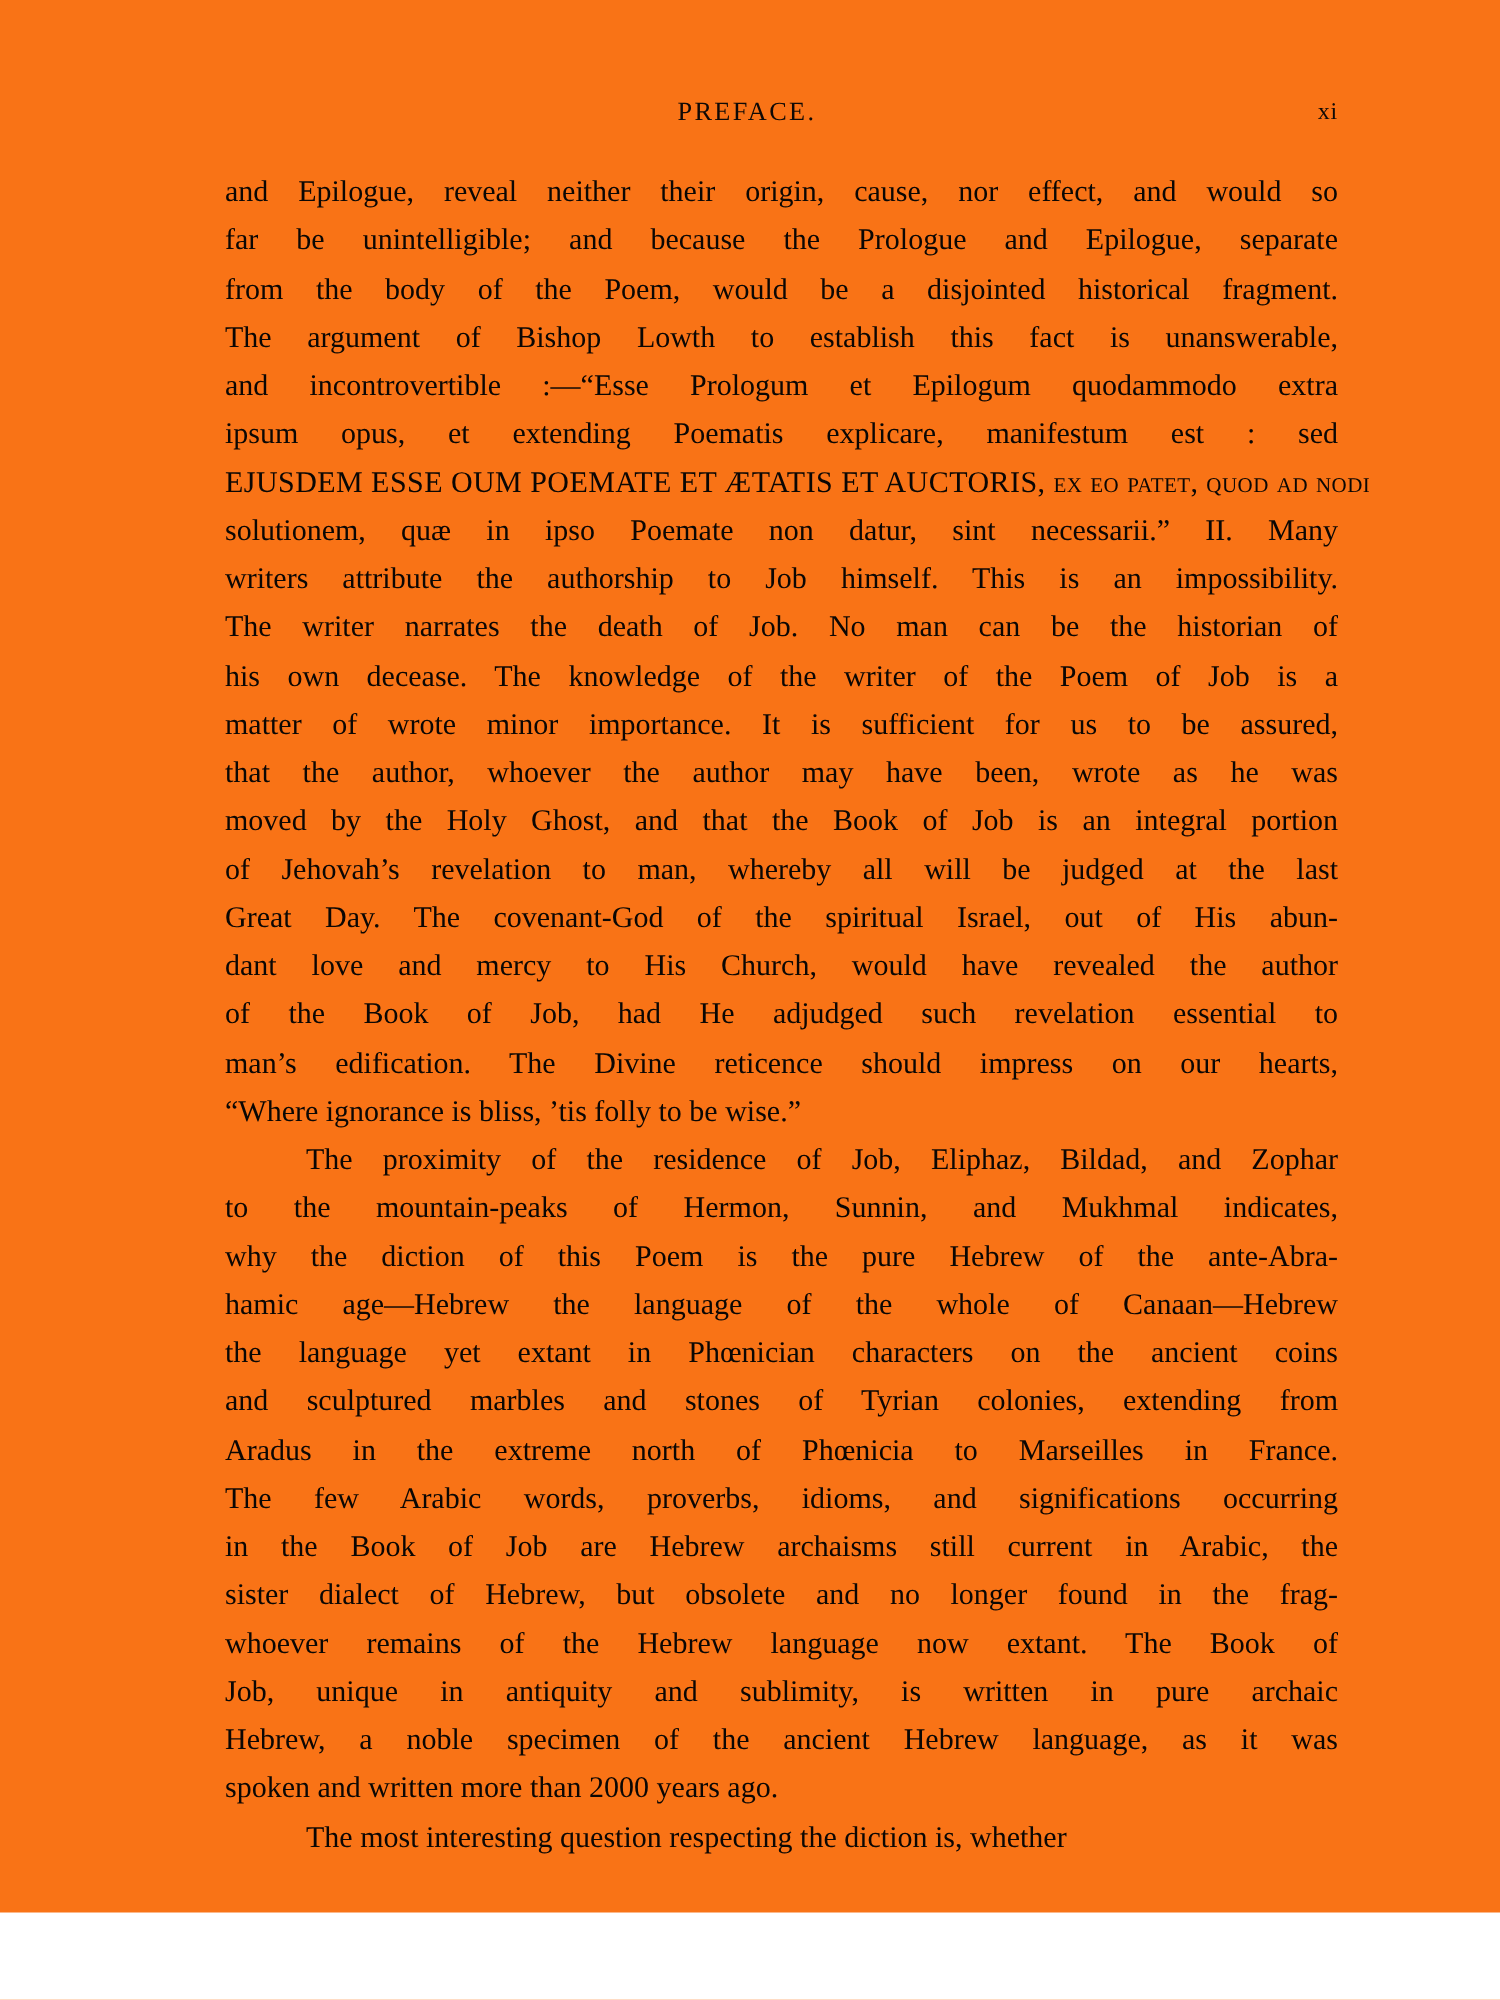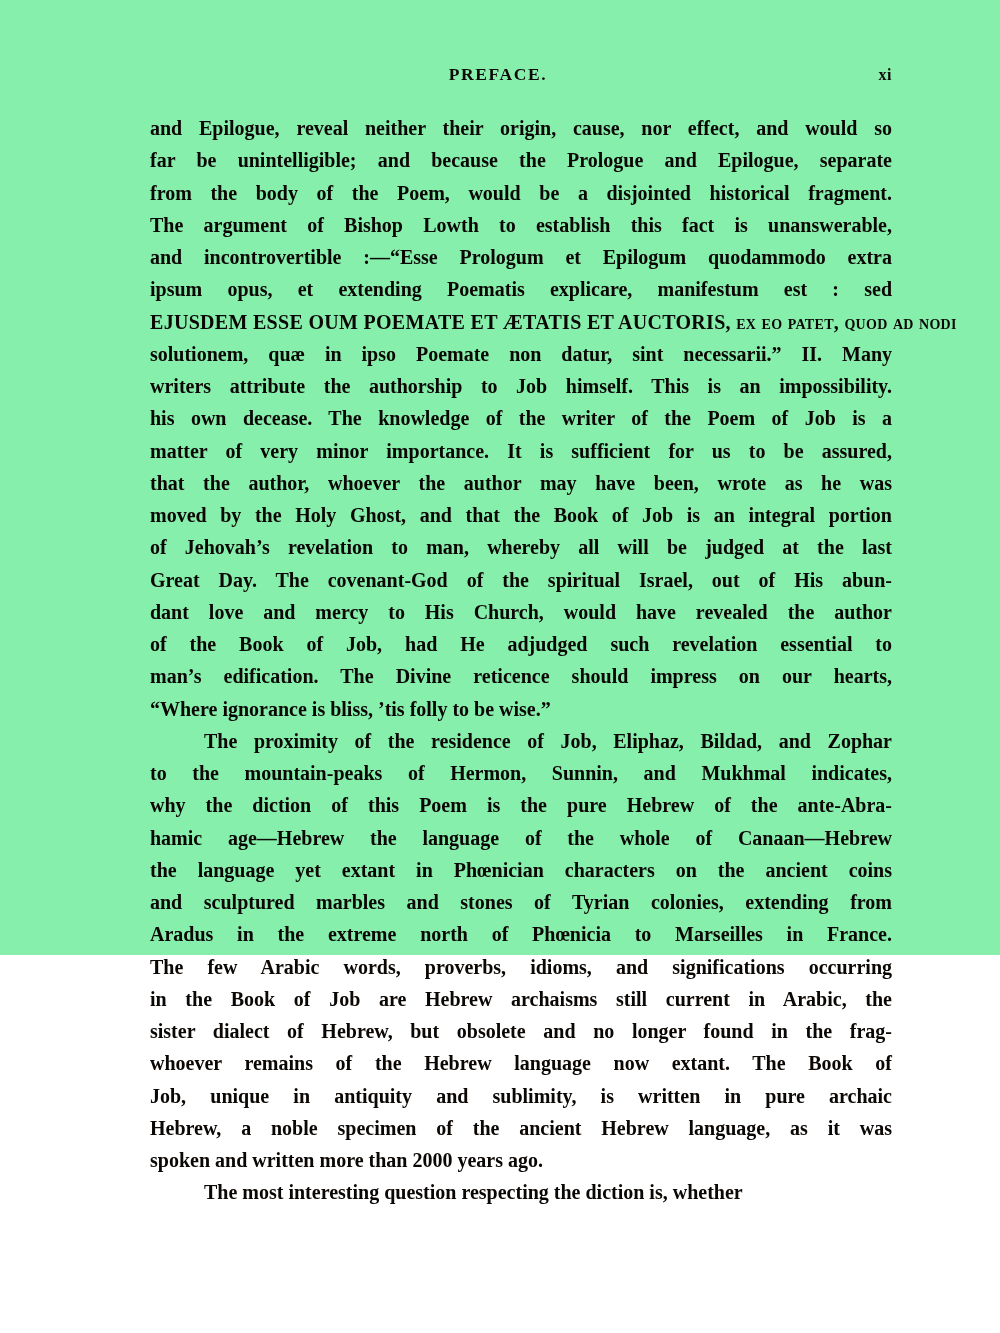--- a/index.html
+++ b/index.html
@@ -12,23 +12,22 @@
     height: 1333px;
     font-family: "Liberation Serif", "DejaVu Serif", serif;
     color: #100d0b;
     position: relative;
     overflow: hidden;
   }
   .page {
     position: absolute;
     left: 0; top: 0;
     width: 1000px;
-    height: 955px;
-    background: #86efac;
-    font-weight: bold;
+    height: 1275px;
+    background: #f97316;
   }
   
   .running-head {
     position: absolute;
     left: 150px;
     top: 64px;
     width: 740px;
     height: 26px;
   }
   .head-title {
@@ -107,22 +106,23 @@
       <p class="para">
         <span class="jline">and Epilogue, reveal neither their origin, cause, nor effect, and would so</span>
         <span class="jline">far be unintelligible; and because the Prologue and Epilogue, separate</span>
         <span class="jline">from the body of the Poem, would be a disjointed historical fragment.</span>
         <span class="jline">The argument of Bishop Lowth to establish this fact is unanswerable,</span>
         <span class="jline">and incontrovertible :—“Esse Prologum et Epilogum quodammodo extra</span>
         <span class="jline">ipsum opus, et extending Poematis explicare, manifestum est : sed</span>
         <span class="jline smallcaps">EJUSDEM ESSE OUM POEMATE ET ÆTATIS ET AUCTORIS, ex eo patet, quod ad nodi</span>
         <span class="jline">solutionem, quæ in ipso Poemate non datur, sint necessarii.”   II. Many</span>
         <span class="jline">writers attribute the authorship to Job himself.   This is an impossibility.</span>
+        <span class="jline">The writer narrates the death of Job.   No man can be the historian of</span>
         <span class="jline">his own decease.   The knowledge of the writer of the Poem of Job is a</span>
-        <span class="jline">matter of very minor importance.   It is sufficient for us to be assured,</span>
+        <span class="jline">matter of wrote minor importance.   It is sufficient for us to be assured,</span>
         <span class="jline">that the author, whoever the author may have been, wrote as he was</span>
         <span class="jline">moved by the Holy Ghost, and that the Book of Job is an integral portion</span>
         <span class="jline">of Jehovah’s revelation to man, whereby all will be judged at the last</span>
         <span class="jline">Great Day.   The covenant-God of the spiritual Israel, out of His abun-</span>
         <span class="jline">dant love and mercy to His Church, would have revealed the author</span>
         <span class="jline">of the Book of Job, had He adjudged such revelation essential to</span>
         <span class="jline">man’s edification.   The Divine reticence should impress on our hearts,</span>
         <span class="jline last">“Where ignorance is bliss, ’tis folly to be wise.”</span>
       </p>
       <p class="para">

